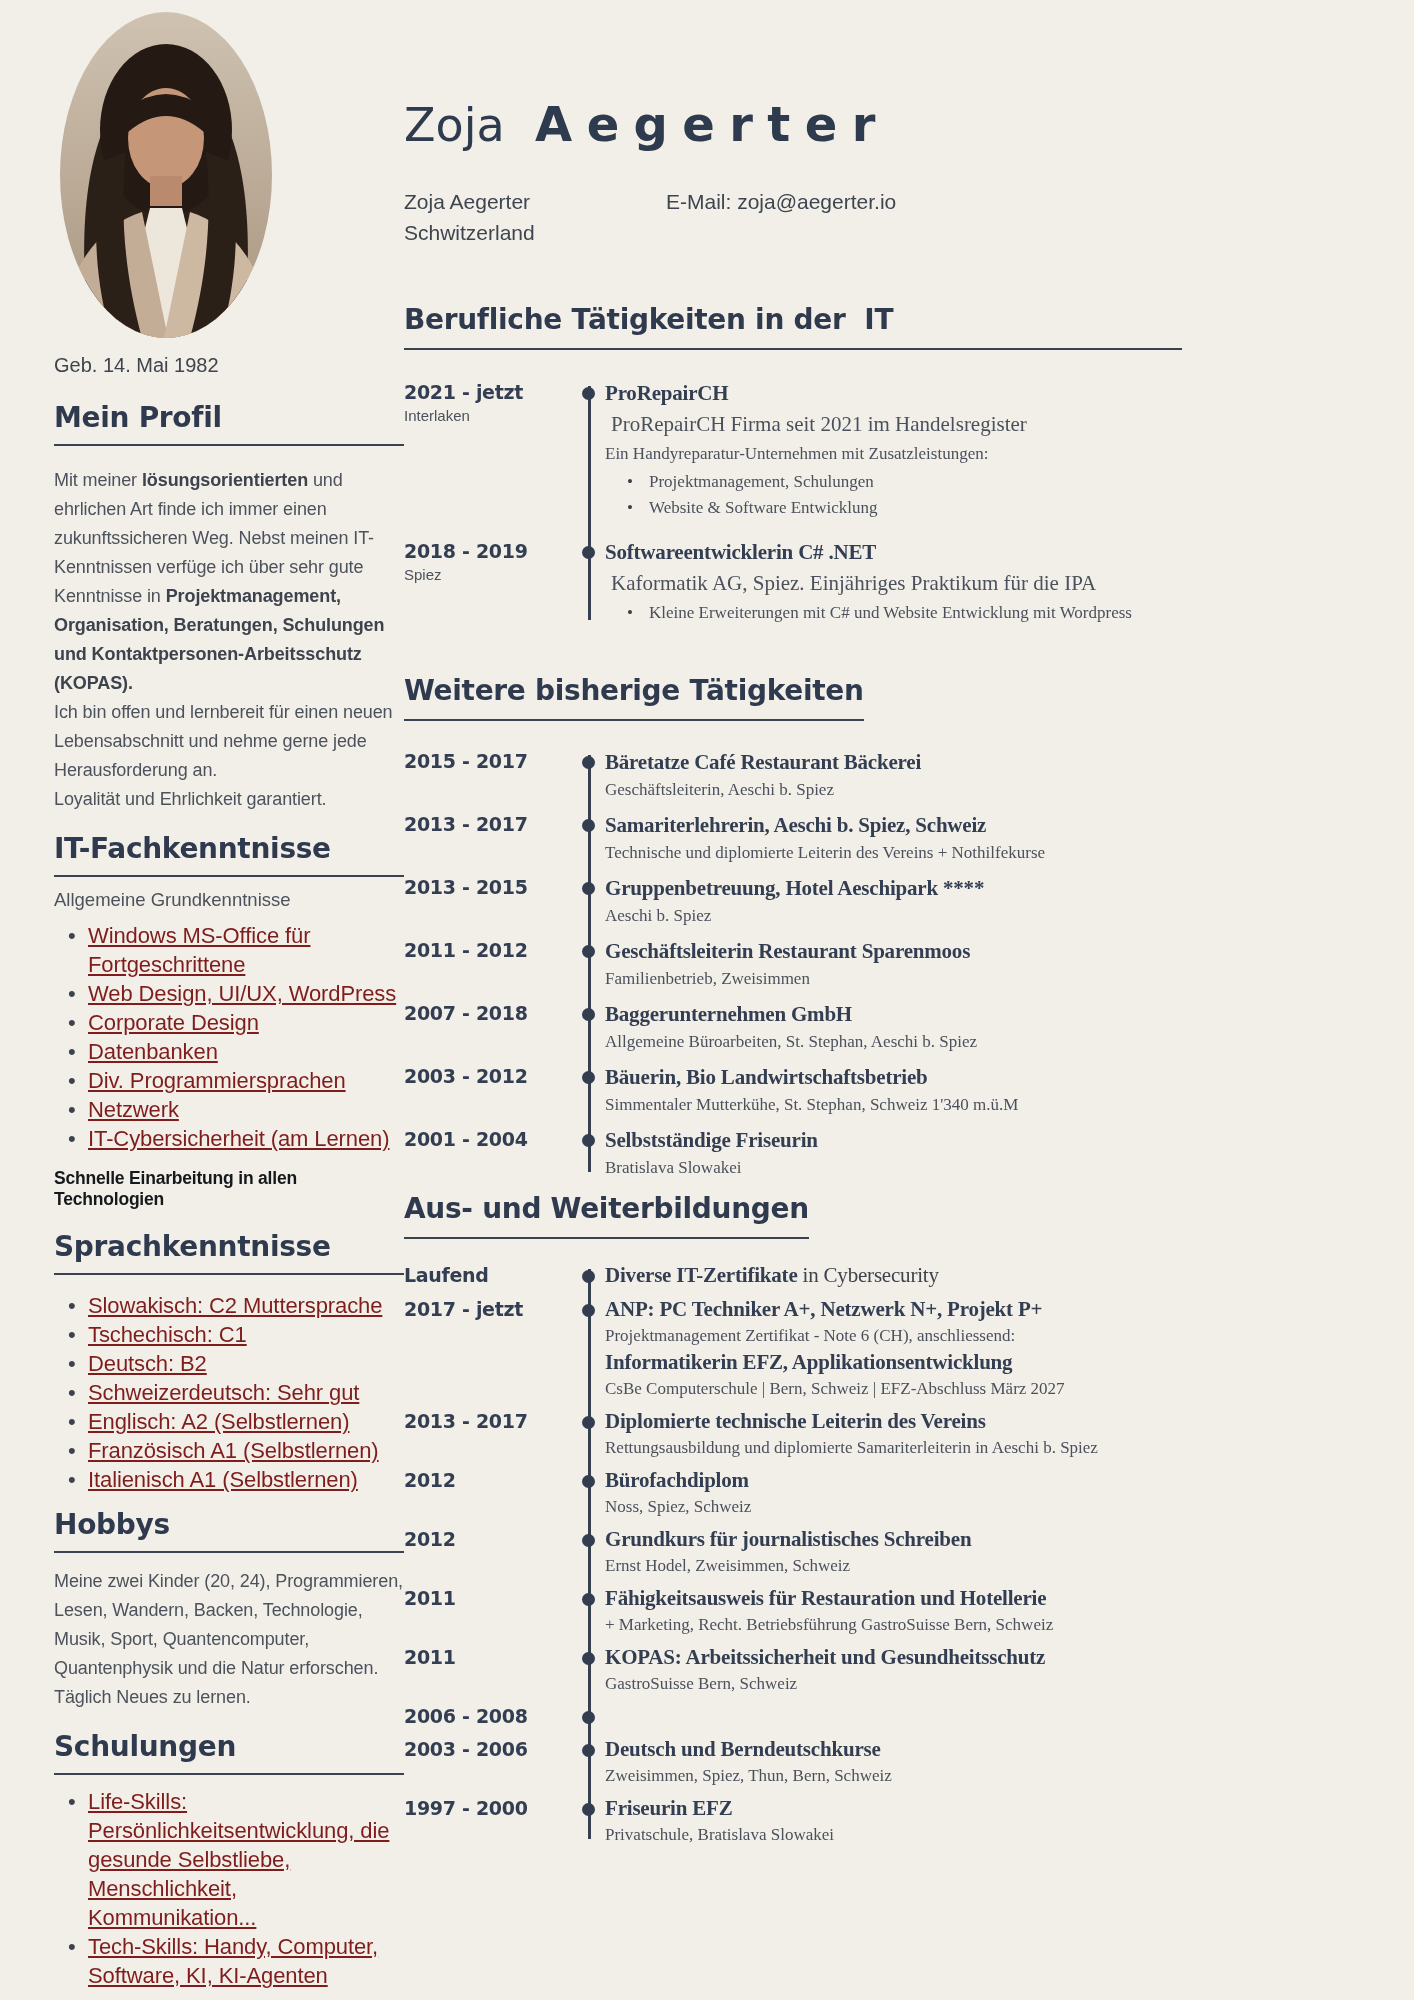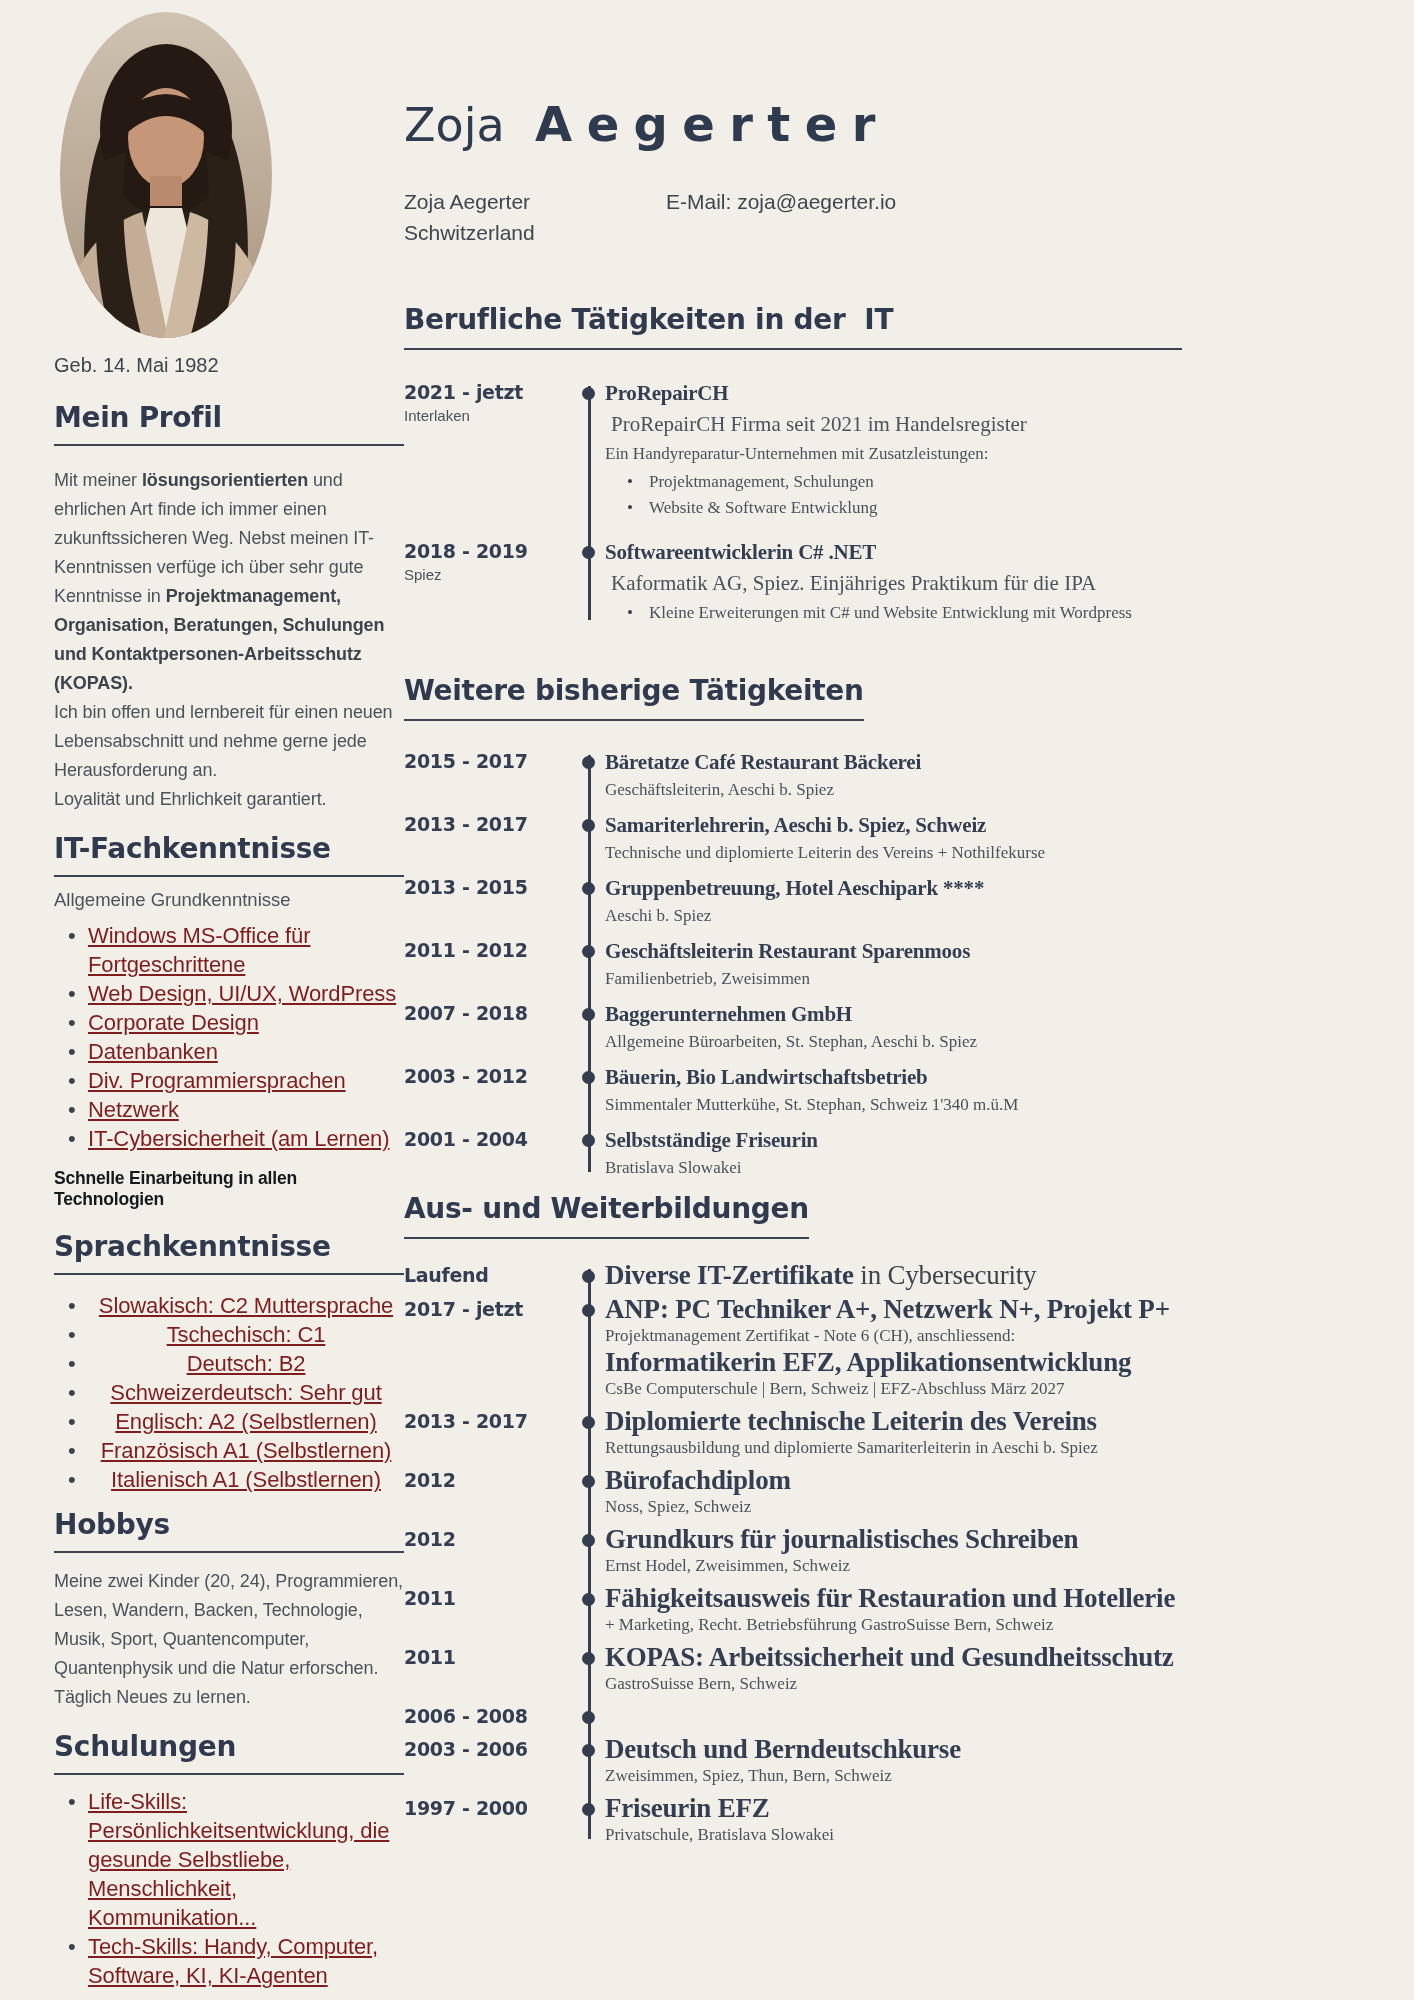--- a/index.html
+++ b/index.html
@@ -63,21 +63,21 @@
   .timeline::before{content:"";position:absolute;left:184px;top:6px;bottom:6px;width:2.5px;background:#37404f;}
   .titem{position:relative;display:flex;margin-bottom:18px;}
   .tl2 .titem{margin-bottom:12px;}
   .tl3 .titem{margin-bottom:10px;}
   .titem::after{content:"";position:absolute;left:178px;top:7px;width:13px;height:13px;border-radius:50%;background:#333d50;}
   .tdate{flex:0 0 184px;padding-top:1px;}
   .tdate .d{font-family:"DejaVu Sans",sans-serif;font-weight:bold;font-size:19px;color:#333e52;letter-spacing:-0.3px;}
   .tdate .p{font-size:15px;color:#4c525c;margin-top:4px;}
   .tcontent{flex:1;padding-left:17px;font-family:Liberation Serif, serif;}
   .ttitle{font-weight:bold;font-size:21px;color:#333e52;line-height:26px;letter-spacing:-0.2px;}
-  .tl3 .ttitle{font-size:27px;line-height:24px;}
+  .tl3 .ttitle{font-size:21px;line-height:24px;}
   .ttitle .reg{font-weight:normal;color:#3d434d;}
   .tbig{font-size:21px;color:#4b515c;margin-top:6px;padding-left:6px;}
   .tsmall{font-size:17px;color:#4b515c;margin-top:6px;line-height:22px;}
   .tsub{font-size:17px;color:#4b515c;margin-top:4px;line-height:21px;}
   ul.tb{list-style:none;margin:4px 0 0 0;padding:0;}
   ul.tb li{position:relative;padding-left:44px;font-size:17px;line-height:26px;color:#4b515c;}
   ul.tb li::before{content:"•";position:absolute;left:22px;top:0;color:#3d434d;}
 </style>
 </head>
 <body>
@@ -127,21 +127,21 @@
       <li>Web Design, UI/UX, WordPress</li>
       <li>Corporate Design</li>
       <li>Datenbanken</li>
       <li>Div. Programmiersprachen</li>
       <li>Netzwerk</li>
       <li>IT-Cybersicherheit (am Lernen)</li>
     </ul>
     <div class="note">Schnelle Einarbeitung in allen Technologien</div>
 
     <h2 class="lh mt20">Sprachkenntnisse</h2>
-    <ul class="lb" style="margin-top:16px;text-align:center;">
+    <ul class="lb" style="margin-top:16px;">
       <li>Slowakisch: C2 Muttersprache</li>
       <li>Tschechisch: C1</li>
       <li>Deutsch: B2</li>
       <li>Schweizerdeutsch: Sehr gut</li>
       <li>Englisch: A2 (Selbstlernen)</li>
       <li>Französisch A1 (Selbstlernen)</li>
       <li>Italienisch A1 (Selbstlernen)</li>
     </ul>
 
     <h2 class="lh mt14">Hobbys</h2>

